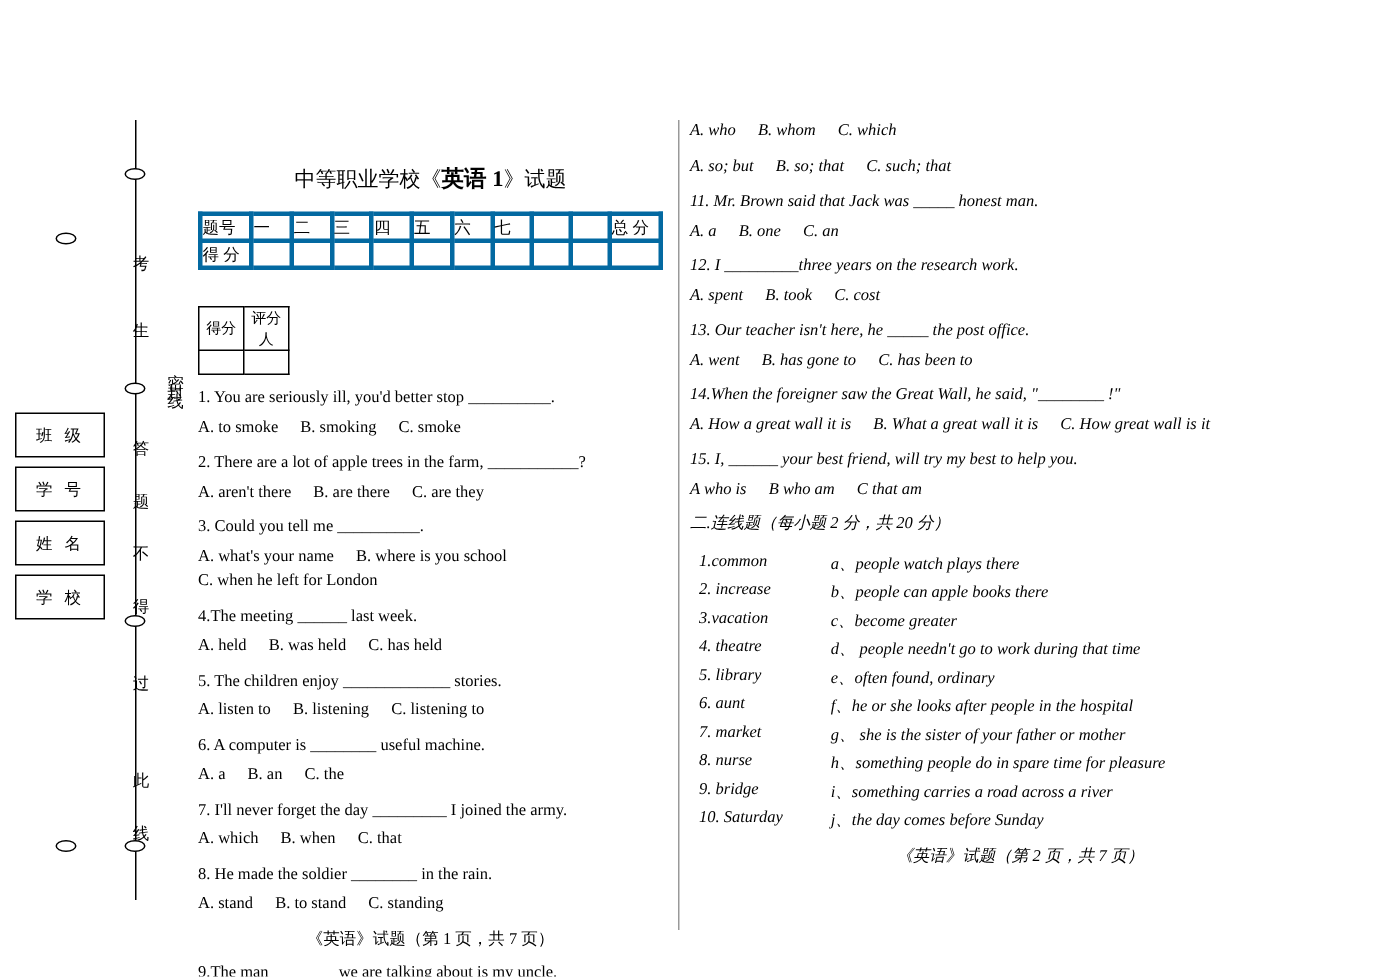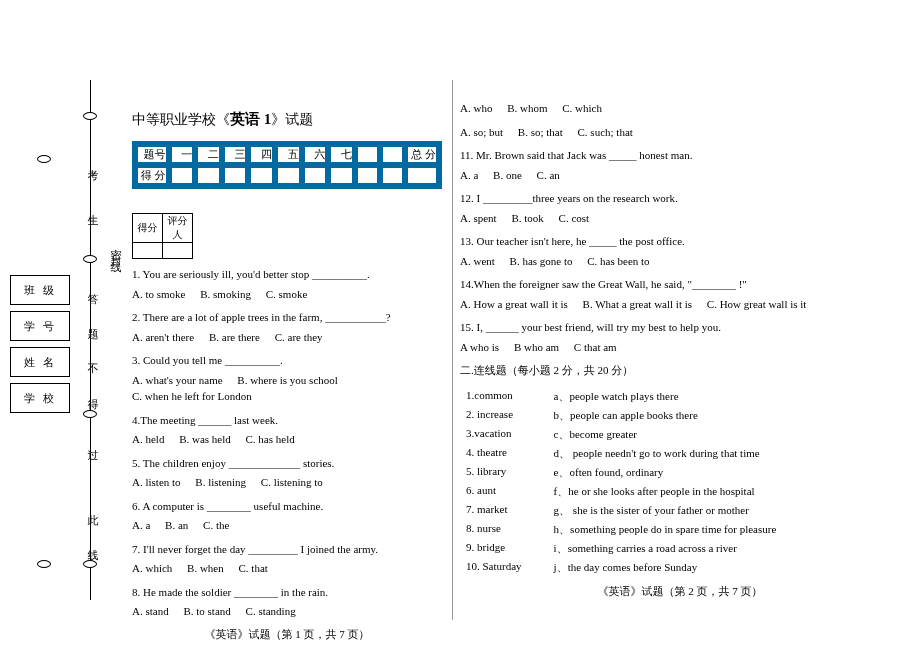--- a/index.html
+++ b/index.html
@@ -46,33 +46,34 @@
     writing-mode: vertical-rl;
     font-size: 11px;
     letter-spacing: 6px;
   }
   .content-left {
     position: absolute;
     left: 132px; top: 110px;
     width: 310px;
   }
   .title {
+    text-align: center;
     font-size: 14px;
     font-weight: normal;
     margin-bottom: 12px;
   }
   .title b { font-size: 15px; }
   table.score {
     border-collapse: collapse;
     margin: 0 auto 14px auto;
   }
   table.score td {
-    border: 6px solid #0369a1;
+    border: 3px solid #0369a1;
     width: 28px; height: 18px;
-    text-align: right;
+    text-align: left;
     font-size: 11px;
   }
   table.score td.lab { width: 36px; }
   table.score td.tot { width: 36px; }
   table.mini {
     border-collapse: collapse;
     float: left;
     margin-right: 10px;
   }
   table.mini td {
@@ -83,22 +84,23 @@
   .sect-title {
     font-size: 11px;
     display: inline;
   }
   .q { margin: 7px 0; line-height: 1.5; }
   .opts { margin-top: 3px; }
   .opt { display: inline-block; margin-right: 12px; }
   .pfoot { text-align: center; font-size: 11px; margin: 4px 0; }
   .content-right {
     position: absolute;
-    left: 460px; top: 93px;
+    left: 460px; top: 72px;
     width: 440px;
+    font-style: italic;
   }
   .content-right .q { margin: 7px 0; }
   .vline-right {
     position: absolute;
     left: 452px; top: 80px;
     width: 1px; height: 540px;
     border-left: 1px solid #999;
   }
   .matching td { padding: 1px 4px; vertical-align: top; }
 </style>

